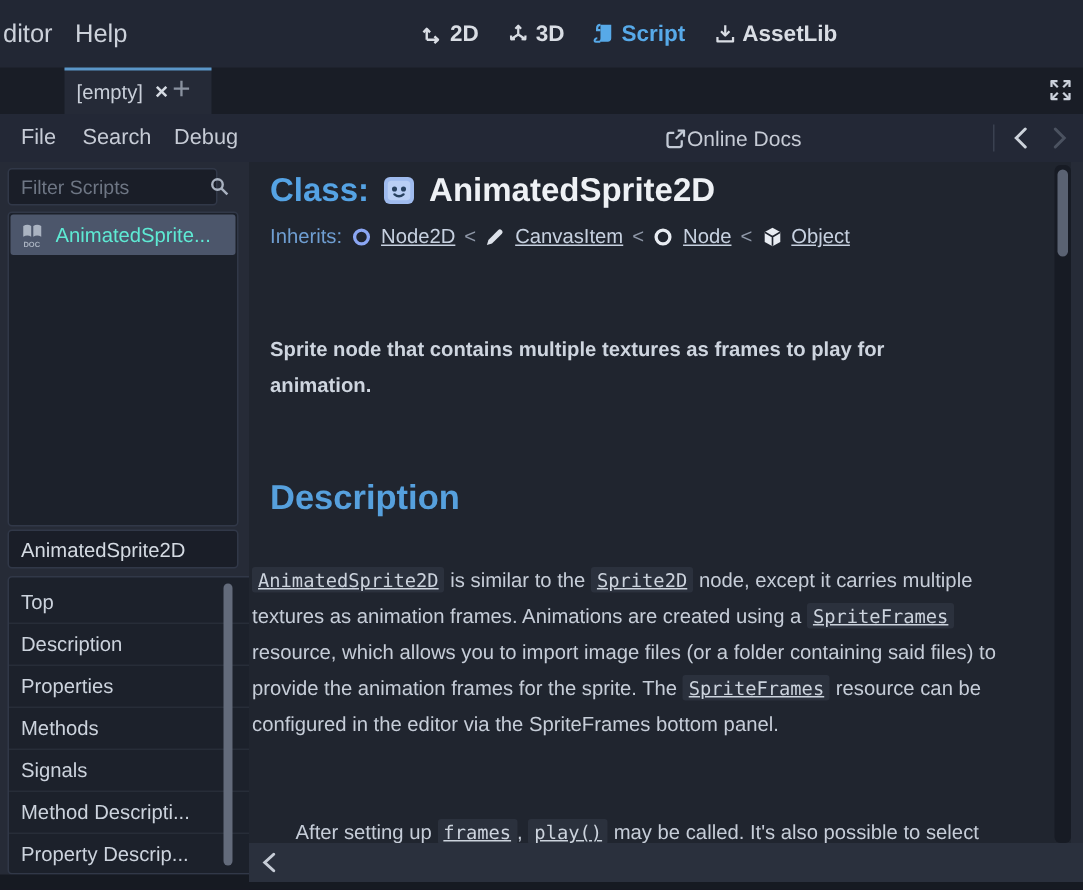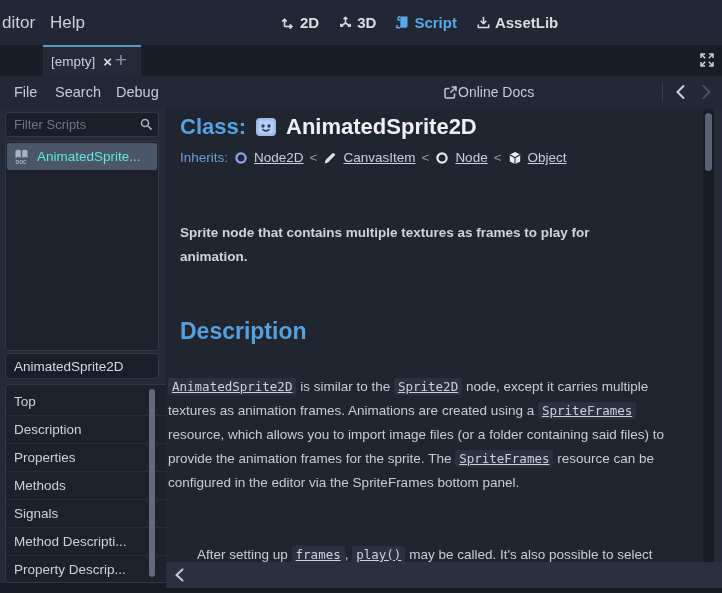--- a/index.html
+++ b/index.html
@@ -25,21 +25,21 @@
 
   
   .menubar{left:0;top:76px;width:722px;height:32px;background:#232836;}
   .mitem{color:#c6cbd5;font-size:14.5px;line-height:32px;}
   .mb-right{display:flex;align-items:center;height:32px;gap:0;color:#c6cbd5;font-size:14px;}
   .vsep{left:662px;top:83px;width:1px;height:18px;background:#3a4150;}
   .navchev{width:18px;height:18px;}
 
   
   .panel{background:#1c212b;border:1px solid #313848;border-radius:3px;}
-  .filter-input{left:5px;top:112px;width:154px;height:25px;background:#1a1e28;border:1px solid #313848;
+  .filter-input{left:5px;top:112px;width:140px;height:25px;background:#1a1e28;border:1px solid #313848;
     border-radius:3px;color:#d4dae2;font-size:13px;padding:0 24px 0 8px;outline:none;}
   .filter-input::placeholder{color:#6e7684;}
   .scripts-panel{left:5px;top:141px;width:154px;height:210px;}
   .script-row{left:7px;top:143px;width:150px;height:27px;background:#4c566b;border-radius:2px;
     display:flex;align-items:center;gap:7px;padding:0 6px;}
   .script-row-label{color:#5eead4;font-size:13.5px;white-space:nowrap;overflow:hidden;}
   .classbox{left:5px;top:353px;width:154px;height:26px;background:#1a1e28;border:1px solid #313848;
     border-radius:3px;color:#d4dae2;font-size:13.5px;padding:0 8px;outline:none;}
   .sections-panel{left:5px;top:384px;width:168px;height:199px;}
   .section-row{height:28px;line-height:28px;padding-left:8px;color:#ccd3dd;font-size:13.5px;

